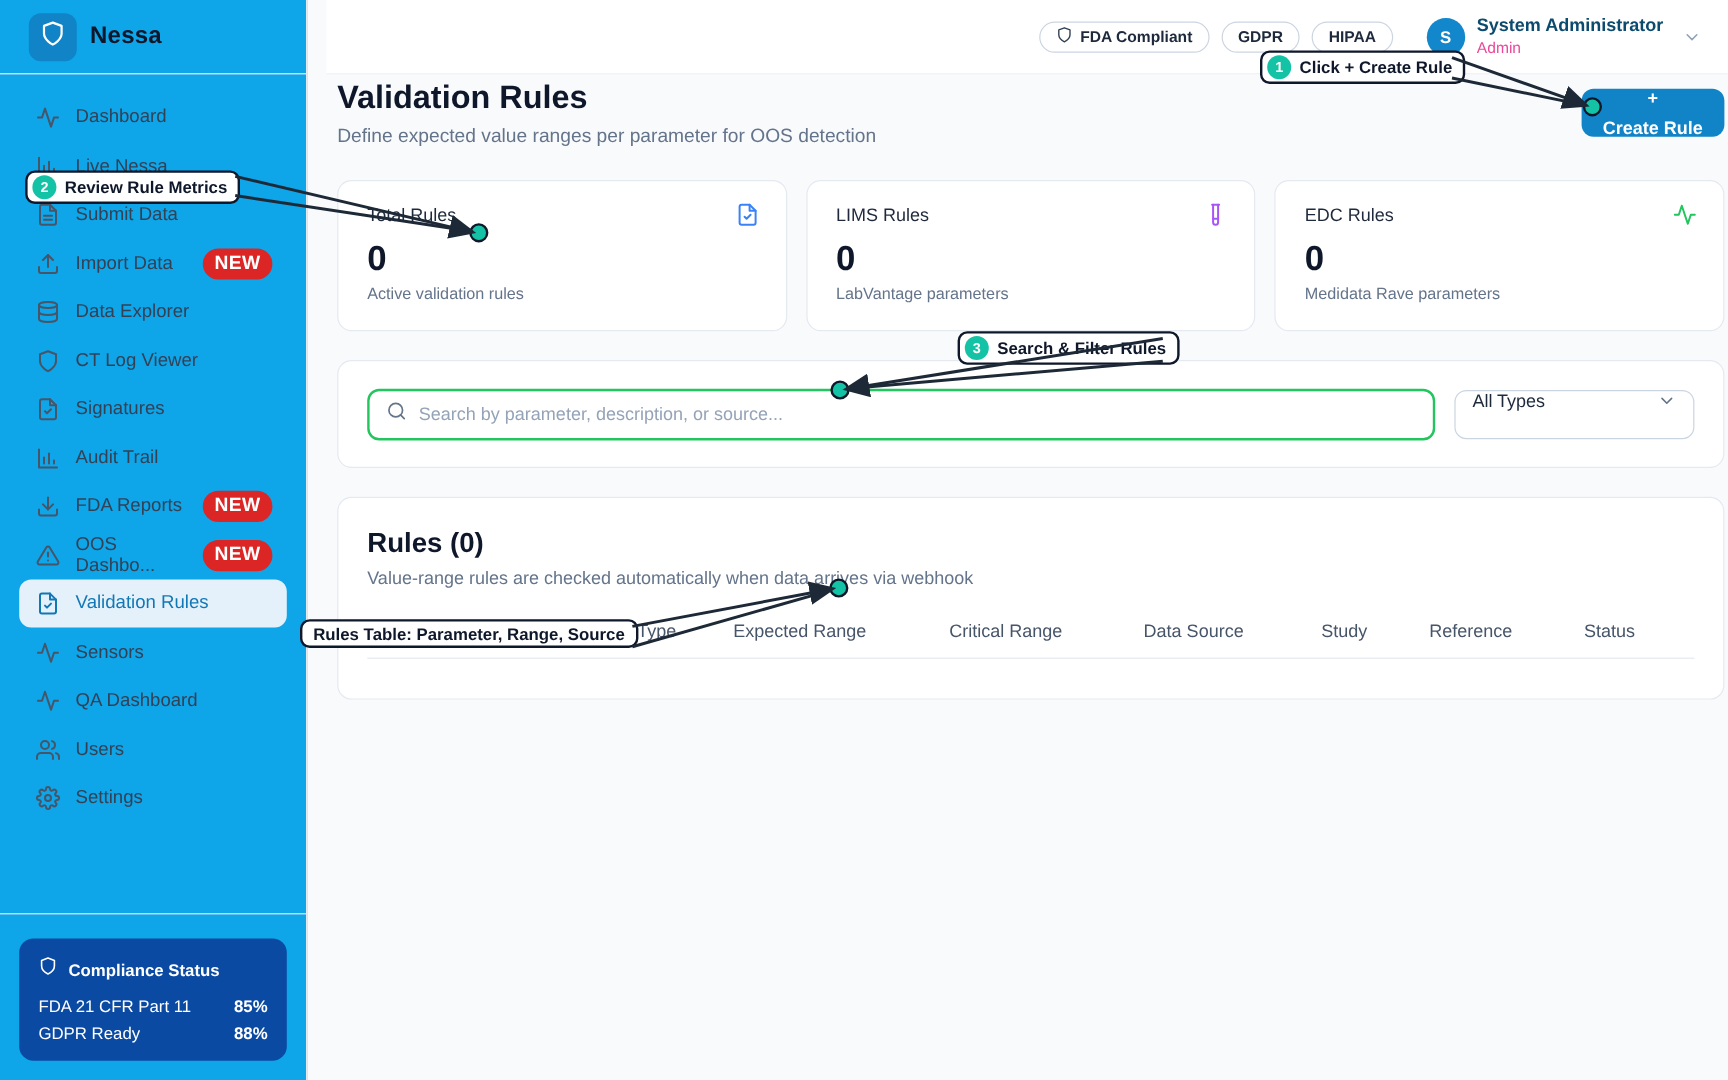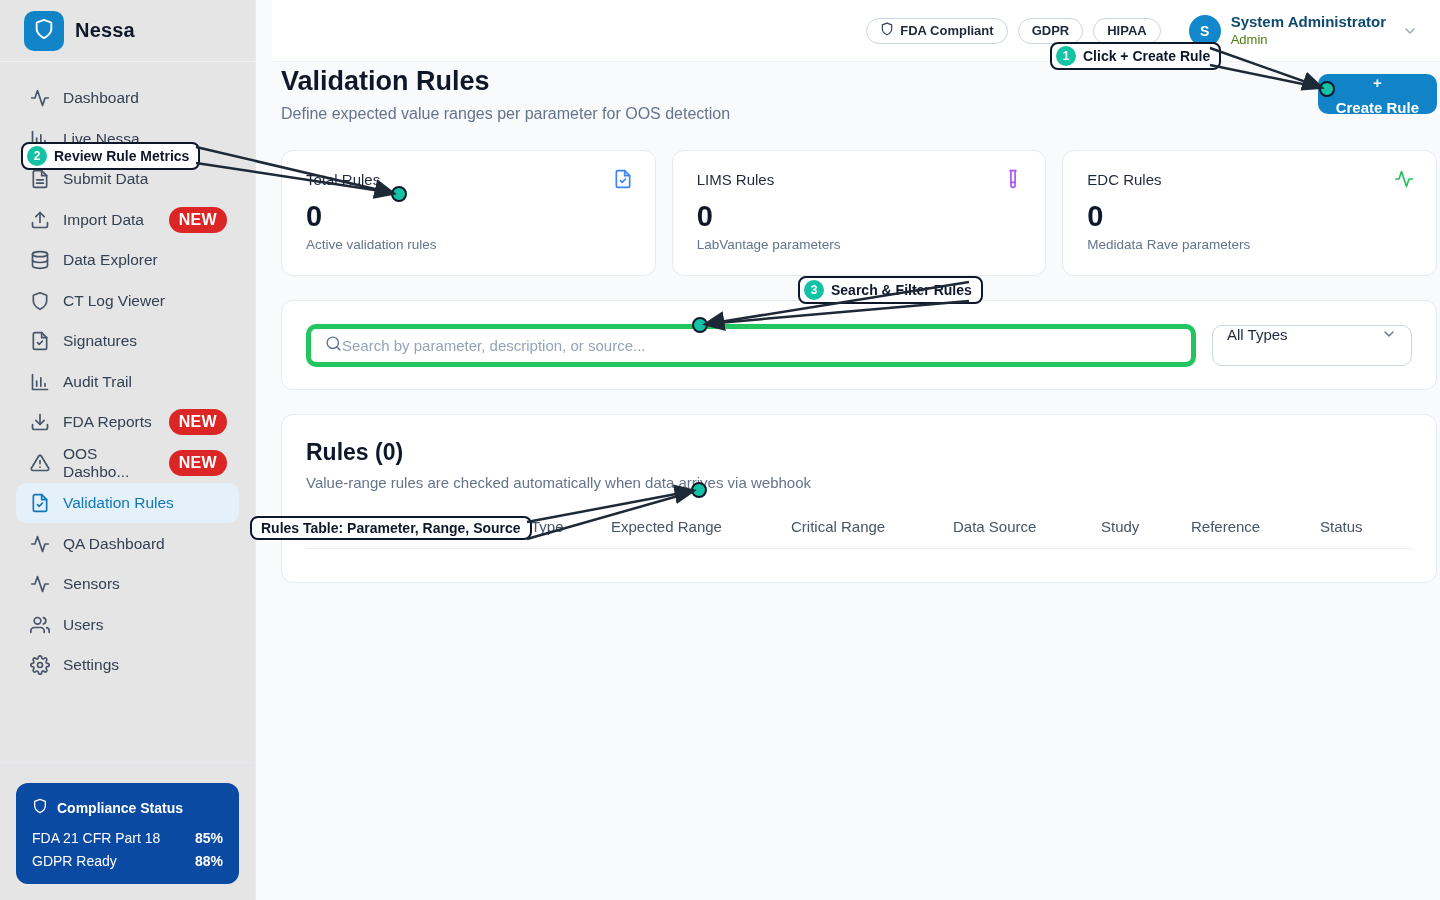--- a/index.html
+++ b/index.html
@@ -1,20 +1,20 @@
 <!DOCTYPE html>
 <html><head>
 <meta charset="utf-8">
 <style>
   * { box-sizing: border-box; margin: 0; padding: 0; }
   html,body { width:1440px; height:900px; overflow:hidden; }
   body { font-family:"Liberation Sans", sans-serif; background:#f8fafc; position:relative; color:#0f172a; }
 
   
-  .sidebar { position:absolute; left:0; top:0; width:256px; height:900px; background:#e5e5e5;
+  .sidebar { position:absolute; left:0; top:0; width:256px; height:900px; background:#0ea5e9;
              border-right:1px solid #e5e9f0; display:flex; flex-direction:column; }
   .logo-row { height:62px; display:flex; align-items:center; gap:11px; padding-left:24px;
               border-bottom:1px solid #eef1f5; flex:none; }
   .logo-box { width:40px; height:40px; border-radius:10px; background:#1184c8; display:flex;
               align-items:center; justify-content:center; }
   .logo-name { font-size:20px; font-weight:bold; color:#0f172a; letter-spacing:.2px; }
   .nav { padding:16px 16px 0 16px; flex:none; }
   .nav-item { height:40px; display:flex; align-items:center; gap:13px; padding:0 12px 0 14px;
               border-radius:10px; color:#334155; font-size:15.5px; cursor:pointer; margin-bottom:0.5px; }
   .nav-item .nicon { width:20px; height:20px; flex:none; display:flex; color:#475569; }
@@ -32,43 +32,43 @@
   
   .topbar { position:absolute; left:272px; top:0; width:1184px; height:62px; background:#ffffff;
             border-bottom:1px solid #eef1f5; display:flex; align-items:center; justify-content:flex-end;
             gap:10px; padding-right:38px; }
   .pill { height:26px; border:1px solid #cbd5e1; border-radius:999px; background:#fff; display:flex;
           align-items:center; gap:6px; padding:0 13px; font-size:13px; font-weight:bold; color:#1e293b; }
   .user-block { display:flex; align-items:center; gap:10px; margin-left:18px; cursor:pointer; }
   .avatar { width:32px; height:32px; border-radius:50%; background:#1287cb; color:#fff; font-weight:bold;
             font-size:14px; display:flex; align-items:center; justify-content:center; }
   .user-name { font-size:15px; font-weight:bold; color:#0c4a6e; line-height:1.25; }
-  .user-role { font-size:13px; color:#4d7c0f; line-height:1.2; }
+  .user-role { font-size:13px; color:#ec4899; line-height:1.2; }
   .chev { color:#94a3b8; margin-left:6px; display:flex; }
 
   
   .content { position:absolute; left:256px; top:62px; width:1184px; padding:4px 3px 0 25px; }
   .title-row { display:flex; justify-content:space-between; align-items:flex-start; }
   .page-title { font-size:27px; font-weight:bold; color:#0f172a; }
   .page-sub { font-size:16px; color:#64748b; margin-top:8px; }
   .create-btn { margin-top:8px; height:40px; background:#1184c8; color:#fff; border:none; border-radius:10px;
                 font-family:inherit; font-size:15px; font-weight:bold; display:flex; align-items:center;
                 gap:8px; padding:0 18px; cursor:pointer;flex-direction:column; }
   .stats-row { display:flex; gap:16px; margin-top:27px; }
   .stat-card { flex:1; background:#fff; border:1px solid #e5e9f0; border-radius:12px; padding:20px 24px;
                height:126px; position:relative; }
   .stat-title { font-size:15px; color:#1e293b; font-weight:500; }
   .stat-icon { position:absolute; top:18px; right:22px; width:20px; height:20px; }
   .stat-value { font-size:29px; font-weight:bold; color:#0f172a; margin-top:12px; }
   .stat-cap { font-size:13.5px; color:#64748b; margin-top:4px; }
 
   .filter-card { margin-top:24px; background:#fff; border:1px solid #e5e9f0; border-radius:12px;
                  height:90px; display:flex; align-items:center; gap:16px; padding:0 24px; }
-  .search-wrap { flex:1; height:43px; border:5px solid #22c55e; border-radius:10px; display:flex;
-                 align-items:center; padding:0 14px; background:#fff; }
+  .search-wrap { flex:1; height:43px; border:2px solid #22c55e; border-radius:10px; display:flex;
+                 align-items:center; gap:10px; padding:0 14px; background:#fff; }
   .search-wrap input { border:none; outline:none; flex:1; font-family:inherit; font-size:15px; color:#334155; }
   .search-wrap input::placeholder { color:#94a3b8; }
   .type-select { width:200px; height:41px; border:1px solid #cbd5e1; border-radius:10px; background:#fff;
                  display:flex; align-items:flex-start; justify-content:space-between; padding:0 14px;
                  font-size:15px; color:#1e293b; cursor:pointer; }
 
   .rules-card { margin-top:24px; background:#fff; border:1px solid #e5e9f0; border-radius:12px;
                 padding:24px 24px 20px 24px; height:169px; }
   .rules-title { font-size:23px; font-weight:bold; color:#0f172a; }
   .rules-sub { font-size:15px; color:#64748b; margin-top:8px; }
@@ -213,29 +213,29 @@
           </svg>
         </span>
       <span>Validation Rules</span>
     </div>
     <div class="nav-item">
       <span class="nicon">
           <svg width="20" height="20" viewBox="0 0 24 24" fill="none" stroke="currentColor" stroke-width="2" stroke-linecap="round" stroke-linejoin="round">
             <path d="M22 12h-4l-3 9L9 3l-3 9H2"></path>
           </svg>
         </span>
+      <span>Sensors</span>
+    </div>
+    <div class="nav-item">
+      <span class="nicon">
+          <svg width="20" height="20" viewBox="0 0 24 24" fill="none" stroke="currentColor" stroke-width="2" stroke-linecap="round" stroke-linejoin="round">
+            <path d="M22 12h-4l-3 9L9 3l-3 9H2"></path>
+          </svg>
+        </span>
       <span>QA Dashboard</span>
-    </div>
-    <div class="nav-item">
-      <span class="nicon">
-          <svg width="20" height="20" viewBox="0 0 24 24" fill="none" stroke="currentColor" stroke-width="2" stroke-linecap="round" stroke-linejoin="round">
-            <path d="M22 12h-4l-3 9L9 3l-3 9H2"></path>
-          </svg>
-        </span>
-      <span>Sensors</span>
     </div>
     <div class="nav-item">
       <span class="nicon">
           <svg width="20" height="20" viewBox="0 0 24 24" fill="none" stroke="currentColor" stroke-width="2" stroke-linecap="round" stroke-linejoin="round">
             <path d="M17 21v-2a4 4 0 0 0-4-4H5a4 4 0 0 0-4 4v2"></path>
             <circle cx="9" cy="7" r="4"></circle>
             <path d="M23 21v-2a4 4 0 0 0-3-3.87"></path>
             <path d="M16 3.13a4 4 0 0 1 0 7.75"></path>
           </svg>
         </span>
@@ -254,21 +254,21 @@
 
   <div class="sidebar-bottom">
     <div class="compliance-card">
       <div class="cc-title-row">
         <span><svg width="16" height="16" viewBox="0 0 24 24" fill="none" stroke="#ffffff" stroke-width="2" stroke-linecap="round" stroke-linejoin="round">
               <path d="M12 22s8-4 8-10V5l-8-3-8 3v7c0 6 8 10 8 10z"></path>
             </svg></span>
         <span class="cc-title">Compliance Status</span>
       </div>
       <div class="cc-row">
-        <span>FDA 21 CFR Part 18</span>
+        <span>FDA 21 CFR Part 11</span>
         <span class="cc-val">85%</span>
       </div>
       <div class="cc-row">
         <span>GDPR Ready</span>
         <span class="cc-val">88%</span>
       </div>
     </div>
   </div>
 </aside>
 

